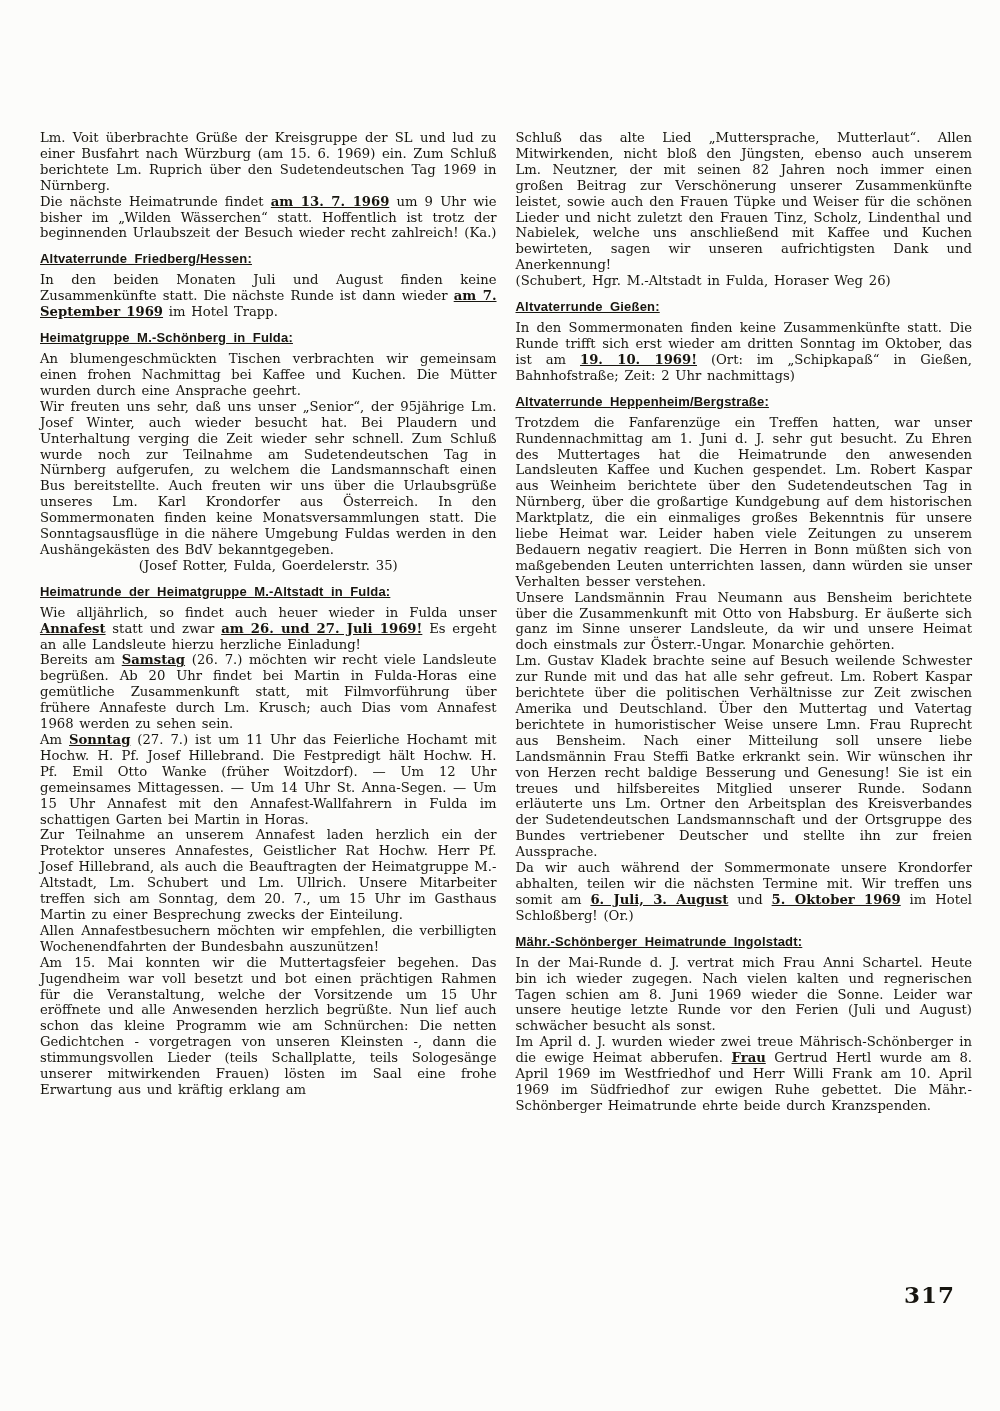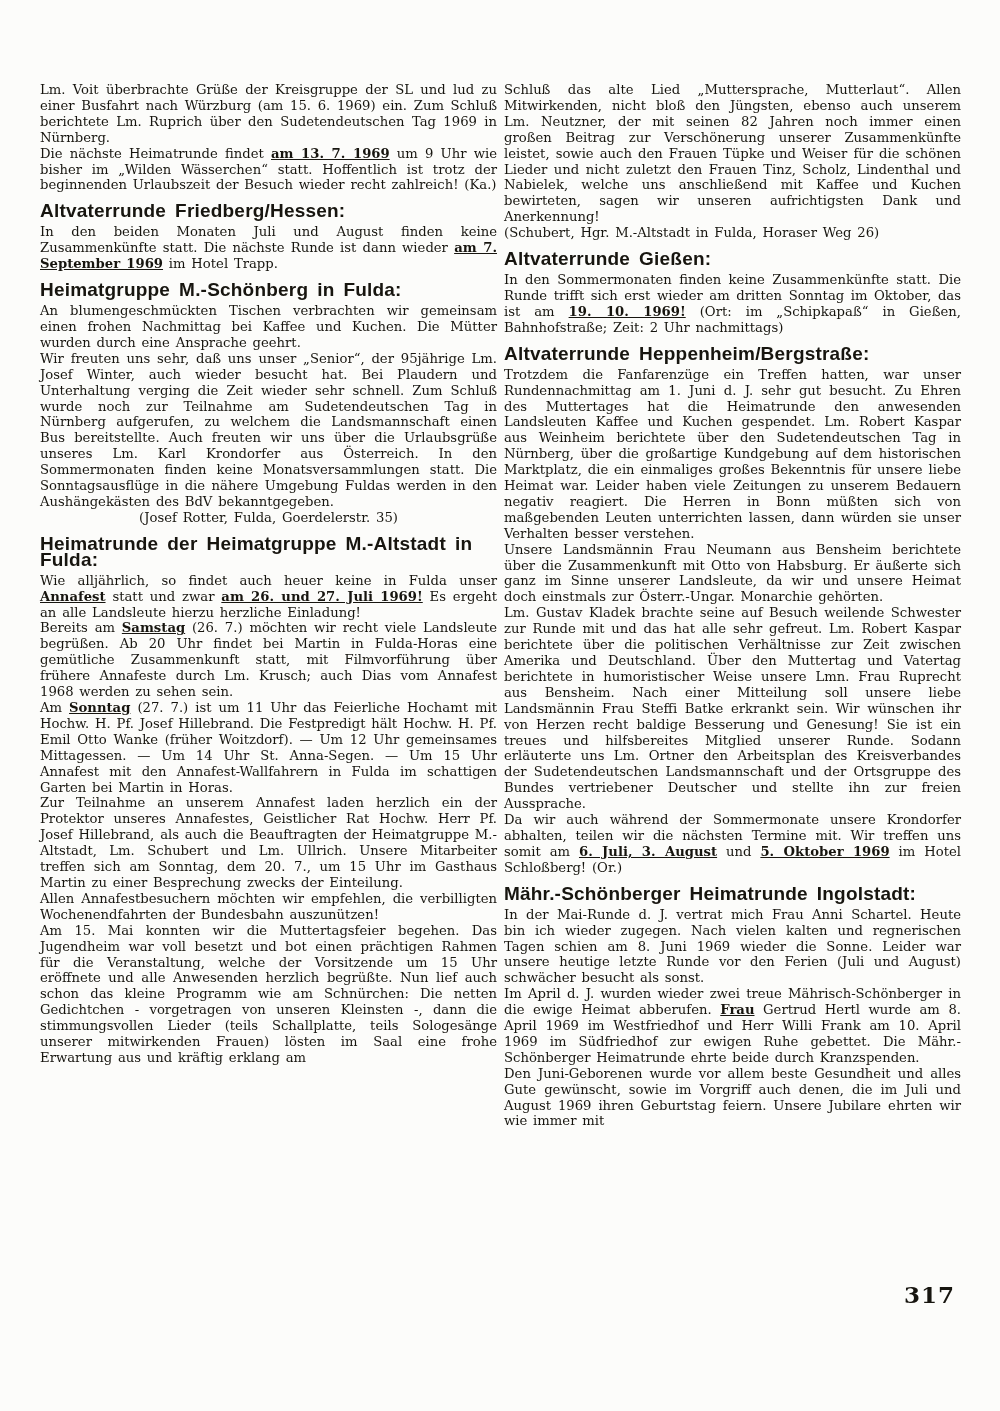--- a/index.html
+++ b/index.html
@@ -14,43 +14,45 @@
   }
   .page {
     position: relative;
     width: 1000px;
     height: 1411px;
     background: #fcfcfa;
     overflow: hidden;
   }
   .columns {
     display: flex;
-    gap: 7px;
+    gap: 19px;
     padding: 82px 28px 0 40px;
     align-items: flex-start;
+    margin-top: 48px;
   }
   .col { width: 457px; }
   .para {
     margin: 0;
     font-size: 13.2px;
     line-height: 15.9px;
     text-align: justify;
     word-spacing: 1.6px;
     hyphens: auto;
     -webkit-hyphens: auto;
   }
   .para.right { text-align: center; }
   .heading {
     font-family: "Liberation Sans", "DejaVu Sans", sans-serif;
     font-weight: bold;
-    font-size: 19px;
+    font-size: 13px;
     line-height: 16px;
     letter-spacing: 0.2px;
     word-spacing: 3.5px;
     margin: 10px 0 5px 0;
+    text-decoration: underline;
   }
   .b { font-weight: bold; text-decoration: underline; }
   .page-number {
     position: absolute;
     top: 1281px;
     right: 45px;
     font-size: 23px;
     font-weight: bold;
     letter-spacing: 1px;
   }
@@ -63,37 +65,36 @@
     <div class="col">
         <p class="para"><span>Lm. Voit überbrachte Grüße der Kreisgruppe der SL und lud zu einer Busfahrt nach Würzburg (am 15. 6. 1969) ein. Zum Schluß berichtete Lm. Ruprich über den Sudetendeutschen Tag 1969 in Nürnberg.</span></p>
         <p class="para"><span>Die nächste Heimatrunde findet </span><span class="b">am 13. 7. 1969</span><span> um 9 Uhr wie bisher im „Wilden Wässerchen“ statt. Hoffentlich ist trotz der beginnenden Urlaubszeit der Besuch wieder recht zahlreich! (Ka.)</span></p>
         <h3 class="heading">Altvaterrunde Friedberg/Hessen:</h3>
         <p class="para"><span>In den beiden Monaten Juli und August finden keine Zusammenkünfte statt. Die nächste Runde ist dann wieder </span><span class="b">am 7. September 1969</span><span> im Hotel Trapp.</span></p>
         <h3 class="heading">Heimatgruppe M.-Schönberg in Fulda:</h3>
         <p class="para"><span>An blumengeschmückten Tischen verbrachten wir gemeinsam einen frohen Nachmittag bei Kaffee und Kuchen. Die Mütter wurden durch eine Ansprache geehrt.</span></p>
         <p class="para"><span>Wir freuten uns sehr, daß uns unser „Senior“, der 95jährige Lm. Josef Winter, auch wieder besucht hat. Bei Plaudern und Unterhaltung verging die Zeit wieder sehr schnell. Zum Schluß wurde noch zur Teilnahme am Sudetendeutschen Tag in Nürnberg aufgerufen, zu welchem die Landsmannschaft einen Bus bereitstellte. Auch freuten wir uns über die Urlaubsgrüße unseres Lm. Karl Krondorfer aus Österreich. In den Sommermonaten finden keine Monatsversammlungen statt. Die Sonntagsausflüge in die nähere Umgebung Fuldas werden in den Aushängekästen des BdV bekanntgegeben.</span></p>
         <p class="para right"><span>(Josef Rotter, Fulda, Goerdelerstr. 35)</span></p>
         <h3 class="heading">Heimatrunde der Heimatgruppe M.-Altstadt in Fulda:</h3>
-        <p class="para"><span>Wie alljährlich, so findet auch heuer keine in Fulda unser </span><span class="b">Annafest</span><span> statt und zwar </span><span class="b">am 26. und 27. Juli 1969!</span><span> Es ergeht an alle Landsleute hierzu herzliche Einladung!</span></p>
+        <p class="para"><span>Wie alljährlich, so findet auch heuer wieder in Fulda unser </span><span class="b">Annafest</span><span> statt und zwar </span><span class="b">am 26. und 27. Juli 1969!</span><span> Es ergeht an alle Landsleute hierzu herzliche Einladung!</span></p>
         <p class="para"><span>Bereits am </span><span class="b">Samstag</span><span> (26. 7.) möchten wir recht viele Landsleute begrüßen. Ab 20 Uhr findet bei Martin in Fulda-Horas eine gemütliche Zusammenkunft statt, mit Filmvorführung über frühere Annafeste durch Lm. Krusch; auch Dias vom Annafest 1968 werden zu sehen sein.</span></p>
         <p class="para"><span>Am </span><span class="b">Sonntag</span><span> (27. 7.) ist um 11 Uhr das Feierliche Hochamt mit Hochw. H. Pf. Josef Hillebrand. Die Festpredigt hält Hochw. H. Pf. Emil Otto Wanke (früher Woitzdorf). — Um 12 Uhr gemeinsames Mittagessen. — Um 14 Uhr St. Anna-Segen. — Um 15 Uhr Annafest mit den Annafest-Wallfahrern in Fulda im schattigen Garten bei Martin in Horas.</span></p>
         <p class="para"><span>Zur Teilnahme an unserem Annafest laden herzlich ein der Protektor unseres Annafestes, Geistlicher Rat Hochw. Herr Pf. Josef Hillebrand, als auch die Beauftragten der Heimatgruppe M.-Altstadt, Lm. Schubert und Lm. Ullrich. Unsere Mitarbeiter treffen sich am Sonntag, dem 20. 7., um 15 Uhr im Gasthaus Martin zu einer Besprechung zwecks der Einteilung.</span></p>
         <p class="para"><span>Allen Annafestbesuchern möchten wir empfehlen, die verbilligten Wochenendfahrten der Bundesbahn auszunützen!</span></p>
         <p class="para"><span>Am 15. Mai konnten wir die Muttertagsfeier begehen. Das Jugendheim war voll besetzt und bot einen prächtigen Rahmen für die Veranstaltung, welche der Vorsitzende um 15 Uhr eröffnete und alle Anwesenden herzlich begrüßte. Nun lief auch schon das kleine Programm wie am Schnürchen: Die netten Gedichtchen - vorgetragen von unseren Kleinsten -, dann die stimmungsvollen Lieder (teils Schallplatte, teils Sologesänge unserer mitwirkenden Frauen) lösten im Saal eine frohe Erwartung aus und kräftig erklang am</span></p>
       </div>
     <div class="col">
         <p class="para"><span>Schluß das alte Lied „Muttersprache, Mutterlaut“. Allen Mitwirkenden, nicht bloß den Jüngsten, ebenso auch unserem Lm. Neutzner, der mit seinen 82 Jahren noch immer einen großen Beitrag zur Verschönerung unserer Zusammenkünfte leistet, sowie auch den Frauen Tüpke und Weiser für die schönen Lieder und nicht zuletzt den Frauen Tinz, Scholz, Lindenthal und Nabielek, welche uns anschließend mit Kaffee und Kuchen bewirteten, sagen wir unseren aufrichtigsten Dank und Anerkennung!</span></p>
         <p class="para"><span>(Schubert, Hgr. M.-Altstadt in Fulda, Horaser Weg 26)</span></p>
         <h3 class="heading">Altvaterrunde Gießen:</h3>
         <p class="para"><span>In den Sommermonaten finden keine Zusammenkünfte statt. Die Runde trifft sich erst wieder am dritten Sonntag im Oktober, das ist am </span><span class="b">19. 10. 1969!</span><span> (Ort: im „Schipkapaß“ in Gießen, Bahnhofstraße; Zeit: 2 Uhr nachmittags)</span></p>
         <h3 class="heading">Altvaterrunde Heppenheim/Bergstraße:</h3>
         <p class="para"><span>Trotzdem die Fanfarenzüge ein Treffen hatten, war unser Rundennachmittag am 1. Juni d. J. sehr gut besucht. Zu Ehren des Muttertages hat die Heimatrunde den anwesenden Landsleuten Kaffee und Kuchen gespendet. Lm. Robert Kaspar aus Weinheim berichtete über den Sudetendeutschen Tag in Nürnberg, über die großartige Kundgebung auf dem historischen Marktplatz, die ein einmaliges großes Bekenntnis für unsere liebe Heimat war. Leider haben viele Zeitungen zu unserem Bedauern negativ reagiert. Die Herren in Bonn müßten sich von maßgebenden Leuten unterrichten lassen, dann würden sie unser Verhalten besser verstehen.</span></p>
         <p class="para"><span>Unsere Landsmännin Frau Neumann aus Bensheim berichtete über die Zusammenkunft mit Otto von Habsburg. Er äußerte sich ganz im Sinne unserer Landsleute, da wir und unsere Heimat doch einstmals zur Österr.-Ungar. Monarchie gehörten.</span></p>
         <p class="para"><span>Lm. Gustav Kladek brachte seine auf Besuch weilende Schwester zur Runde mit und das hat alle sehr gefreut. Lm. Robert Kaspar berichtete über die politischen Verhältnisse zur Zeit zwischen Amerika und Deutschland. Über den Muttertag und Vatertag berichtete in humoristischer Weise unsere Lmn. Frau Ruprecht aus Bensheim. Nach einer Mitteilung soll unsere liebe Landsmännin Frau Steffi Batke erkrankt sein. Wir wünschen ihr von Herzen recht baldige Besserung und Genesung! Sie ist ein treues und hilfsbereites Mitglied unserer Runde. Sodann erläuterte uns Lm. Ortner den Arbeitsplan des Kreisverbandes der Sudetendeutschen Landsmannschaft und der Ortsgruppe des Bundes vertriebener Deutscher und stellte ihn zur freien Aussprache.</span></p>
         <p class="para"><span>Da wir auch während der Sommermonate unsere Krondorfer abhalten, teilen wir die nächsten Termine mit. Wir treffen uns somit am </span><span class="b">6. Juli, 3. August</span><span> und </span><span class="b">5. Oktober 1969</span><span> im Hotel Schloßberg! (Or.)</span></p>
         <h3 class="heading">Mähr.-Schönberger Heimatrunde Ingolstadt:</h3>
         <p class="para"><span>In der Mai-Runde d. J. vertrat mich Frau Anni Schartel. Heute bin ich wieder zugegen. Nach vielen kalten und regnerischen Tagen schien am 8. Juni 1969 wieder die Sonne. Leider war unsere heutige letzte Runde vor den Ferien (Juli und August) schwächer besucht als sonst.</span></p>
         <p class="para"><span>Im April d. J. wurden wieder zwei treue Mährisch-Schönberger in die ewige Heimat abberufen. </span><span class="b">Frau</span><span> Gertrud Hertl wurde am 8. April 1969 im Westfriedhof und Herr Willi Frank am 10. April 1969 im Südfriedhof zur ewigen Ruhe gebettet. Die Mähr.-Schönberger Heimatrunde ehrte beide durch Kranzspenden.</span></p>
-        <p class="para"><span>Den Juni-Geborenen wurde vor allem beste Gesundheit und alles Gute gewünscht, sowie im Vorgriff auch denen, die im Juli und August 1969 ihren Geburtstag feiern. Unsere Jubilare ehrten wir wie immer mit</span></p>
       </div>
   </div>
   <div class="page-number">317</div>
 </div>
 
 </body></html>

